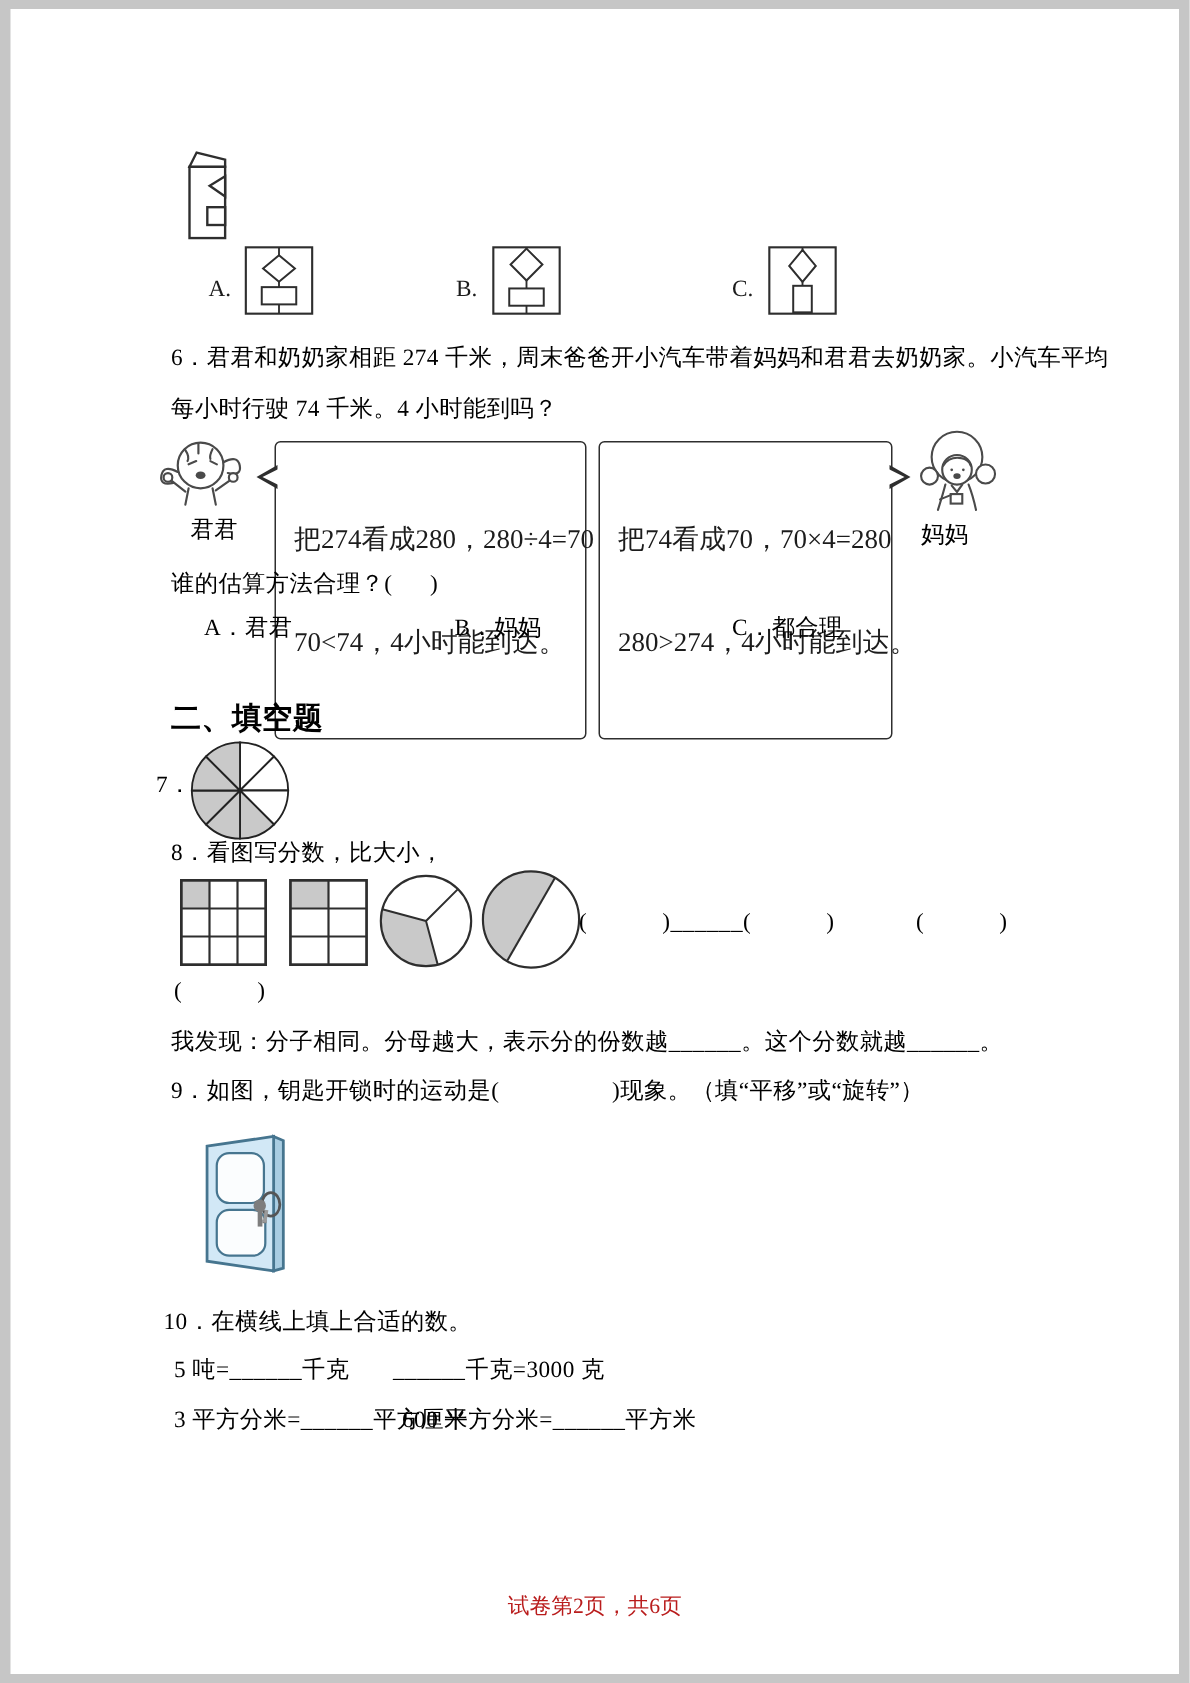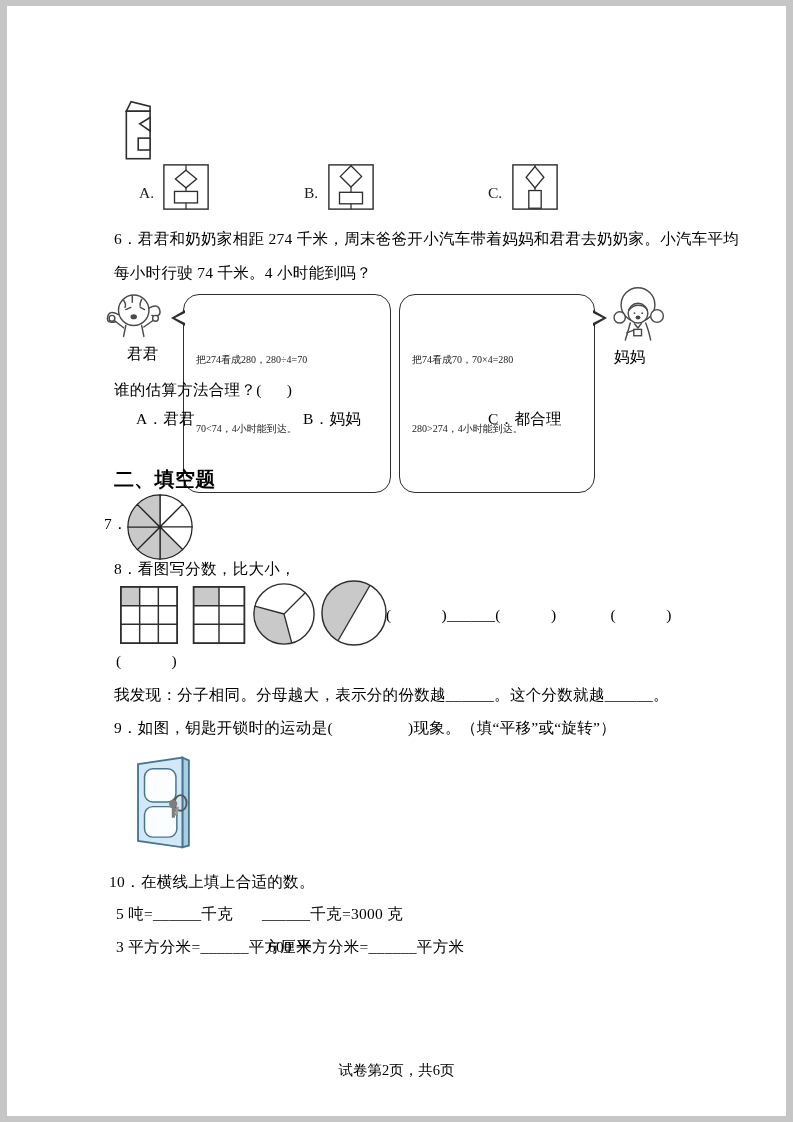--- a/index.html
+++ b/index.html
@@ -3,31 +3,31 @@
 <meta charset="utf-8">
 <style>
   html,body{margin:0;padding:0;}
   body{font-family:"Liberation Serif","DejaVu Serif",serif;background:#e8e8e8;}
   .screen{position:relative;width:793px;height:1122px;background:#c6c6c6;overflow:hidden;}
   .paper{position:absolute;left:7px;top:6px;width:779px;height:1110px;background:#ffffff;}
   .abs{position:absolute;}
   .t{position:absolute;font-size:15.5px;color:#000000;white-space:pre;letter-spacing:.3px;line-height:20px;}
   .bold{font-weight:bold;font-size:20px;}
   .opt-label{position:absolute;font-size:15.5px;color:#1c1c1c;}
-  .bubble{position:absolute;border:1.6px solid #2e2e2e;border-radius:16px;background:#fff;
-          font-size:10px;line-height:23px;padding:7px 8px 6px 12px;color:#1c1c1c;white-space:pre;}
+  .bubble{position:absolute;border:1.6px solid #2e2e2e;border-radius:4px;background:#fff;
+          font-size:18px;line-height:23px;padding:7px 8px 6px 12px;color:#1c1c1c;white-space:pre;}
   .bubble.left::before{content:"";position:absolute;left:-13px;top:15px;width:0;height:0;
           border:8px solid transparent;border-left:0;border-right:14px solid #2e2e2e;}
   .bubble.left::after{content:"";position:absolute;left:-9px;top:17px;width:0;height:0;
           border:6px solid transparent;border-left:0;border-right:12px solid #ffffff;}
   .bubble.right::before{content:"";position:absolute;right:-13px;top:15px;width:0;height:0;
           border:8px solid transparent;border-right:0;border-left:14px solid #2e2e2e;}
   .bubble.right::after{content:"";position:absolute;right:-9px;top:17px;width:0;height:0;
           border:6px solid transparent;border-right:0;border-left:12px solid #ffffff;}
-  .footer{position:absolute;left:0;right:0;top:1061px;text-align:center;font-size:14.5px;color:#000000;}
+  .footer{position:absolute;left:0;right:0;top:1061px;text-align:center;font-size:14.5px;color:#b91c1c;}
 </style>
 </head>
 <body>
 
 <div class="screen">
   <div class="paper"></div>
 
   <svg class="abs" style="left:120px;top:98px;" width="38" height="66" viewBox="0 0 48 82">
     <g fill="#ffffff" stroke="#2e2e2e" stroke-width="2">
       <polygon points="8,16 14,4 38,10 38,16"></polygon>

